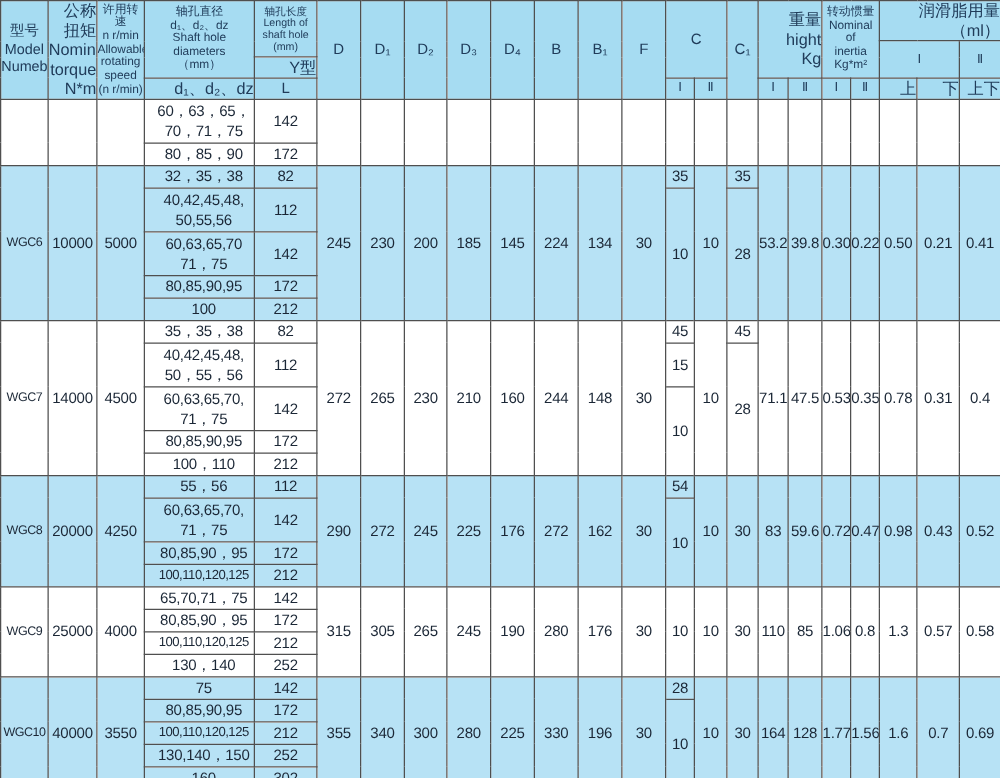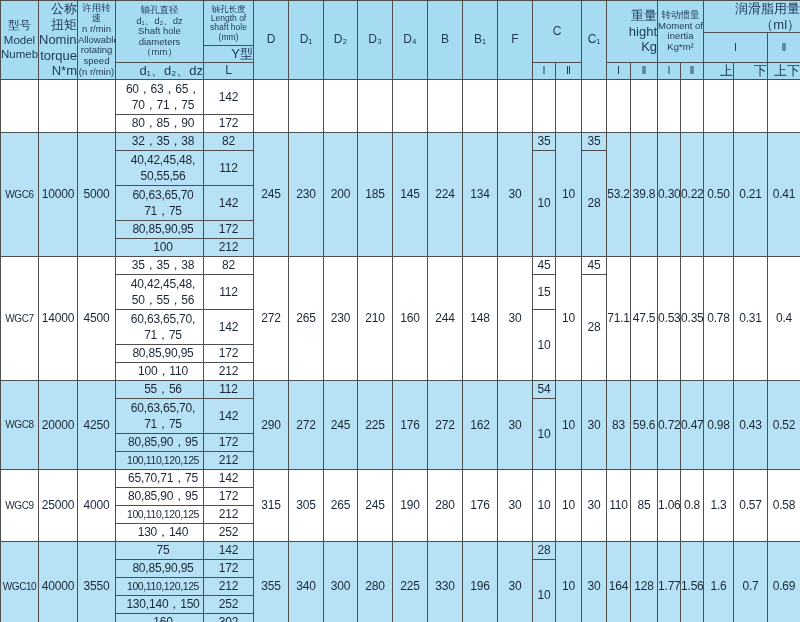--- a/index.html
+++ b/index.html
@@ -81,21 +81,21 @@
       <th class="dim" rowspan="4">D₄</th>
       <th class="dim" rowspan="4">B</th>
       <th class="dim" rowspan="4">B₁</th>
       <th class="dim" rowspan="4">F</th>
       <th class="dim" rowspan="3" colspan="2">C</th>
       <th class="dim" rowspan="4">C₁</th>
       <th class="md" rowspan="3" colspan="2">重量
 hight
 Kg</th>
       <th class="sm" rowspan="3" colspan="2">转动惯量
-Moment of
+Nominal of
 inertia
 Kg*m²</th>
       <th class="md" colspan="3">润滑脂用量
 （ml）</th>
     </tr>
     <tr class="hr2">
       <th class="roman" rowspan="2" colspan="2">Ⅰ</th>
       <th class="roman" rowspan="2">Ⅱ</th>
     </tr>
     <tr class="hr3">

